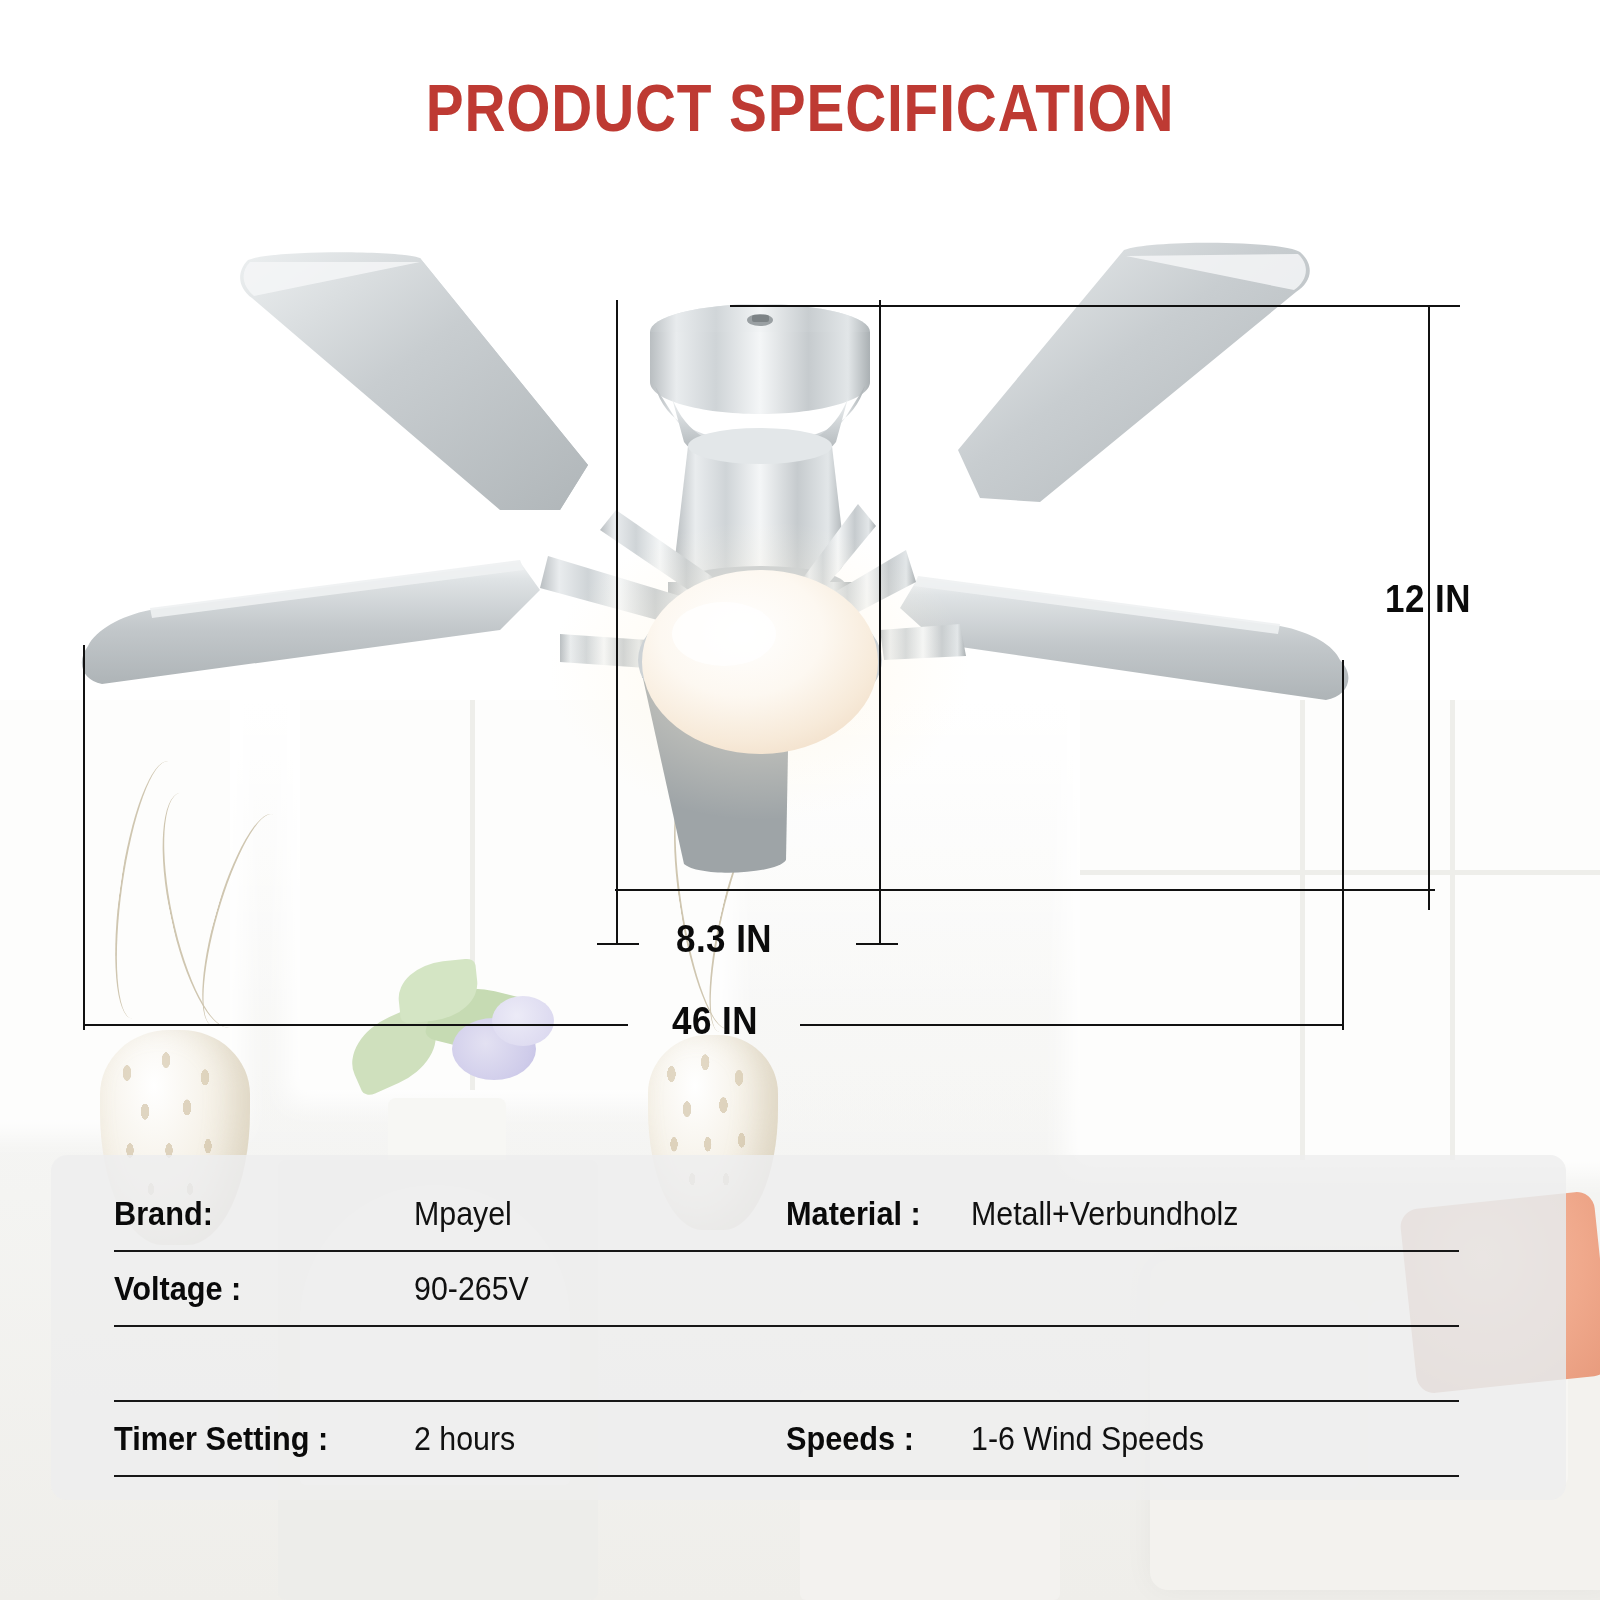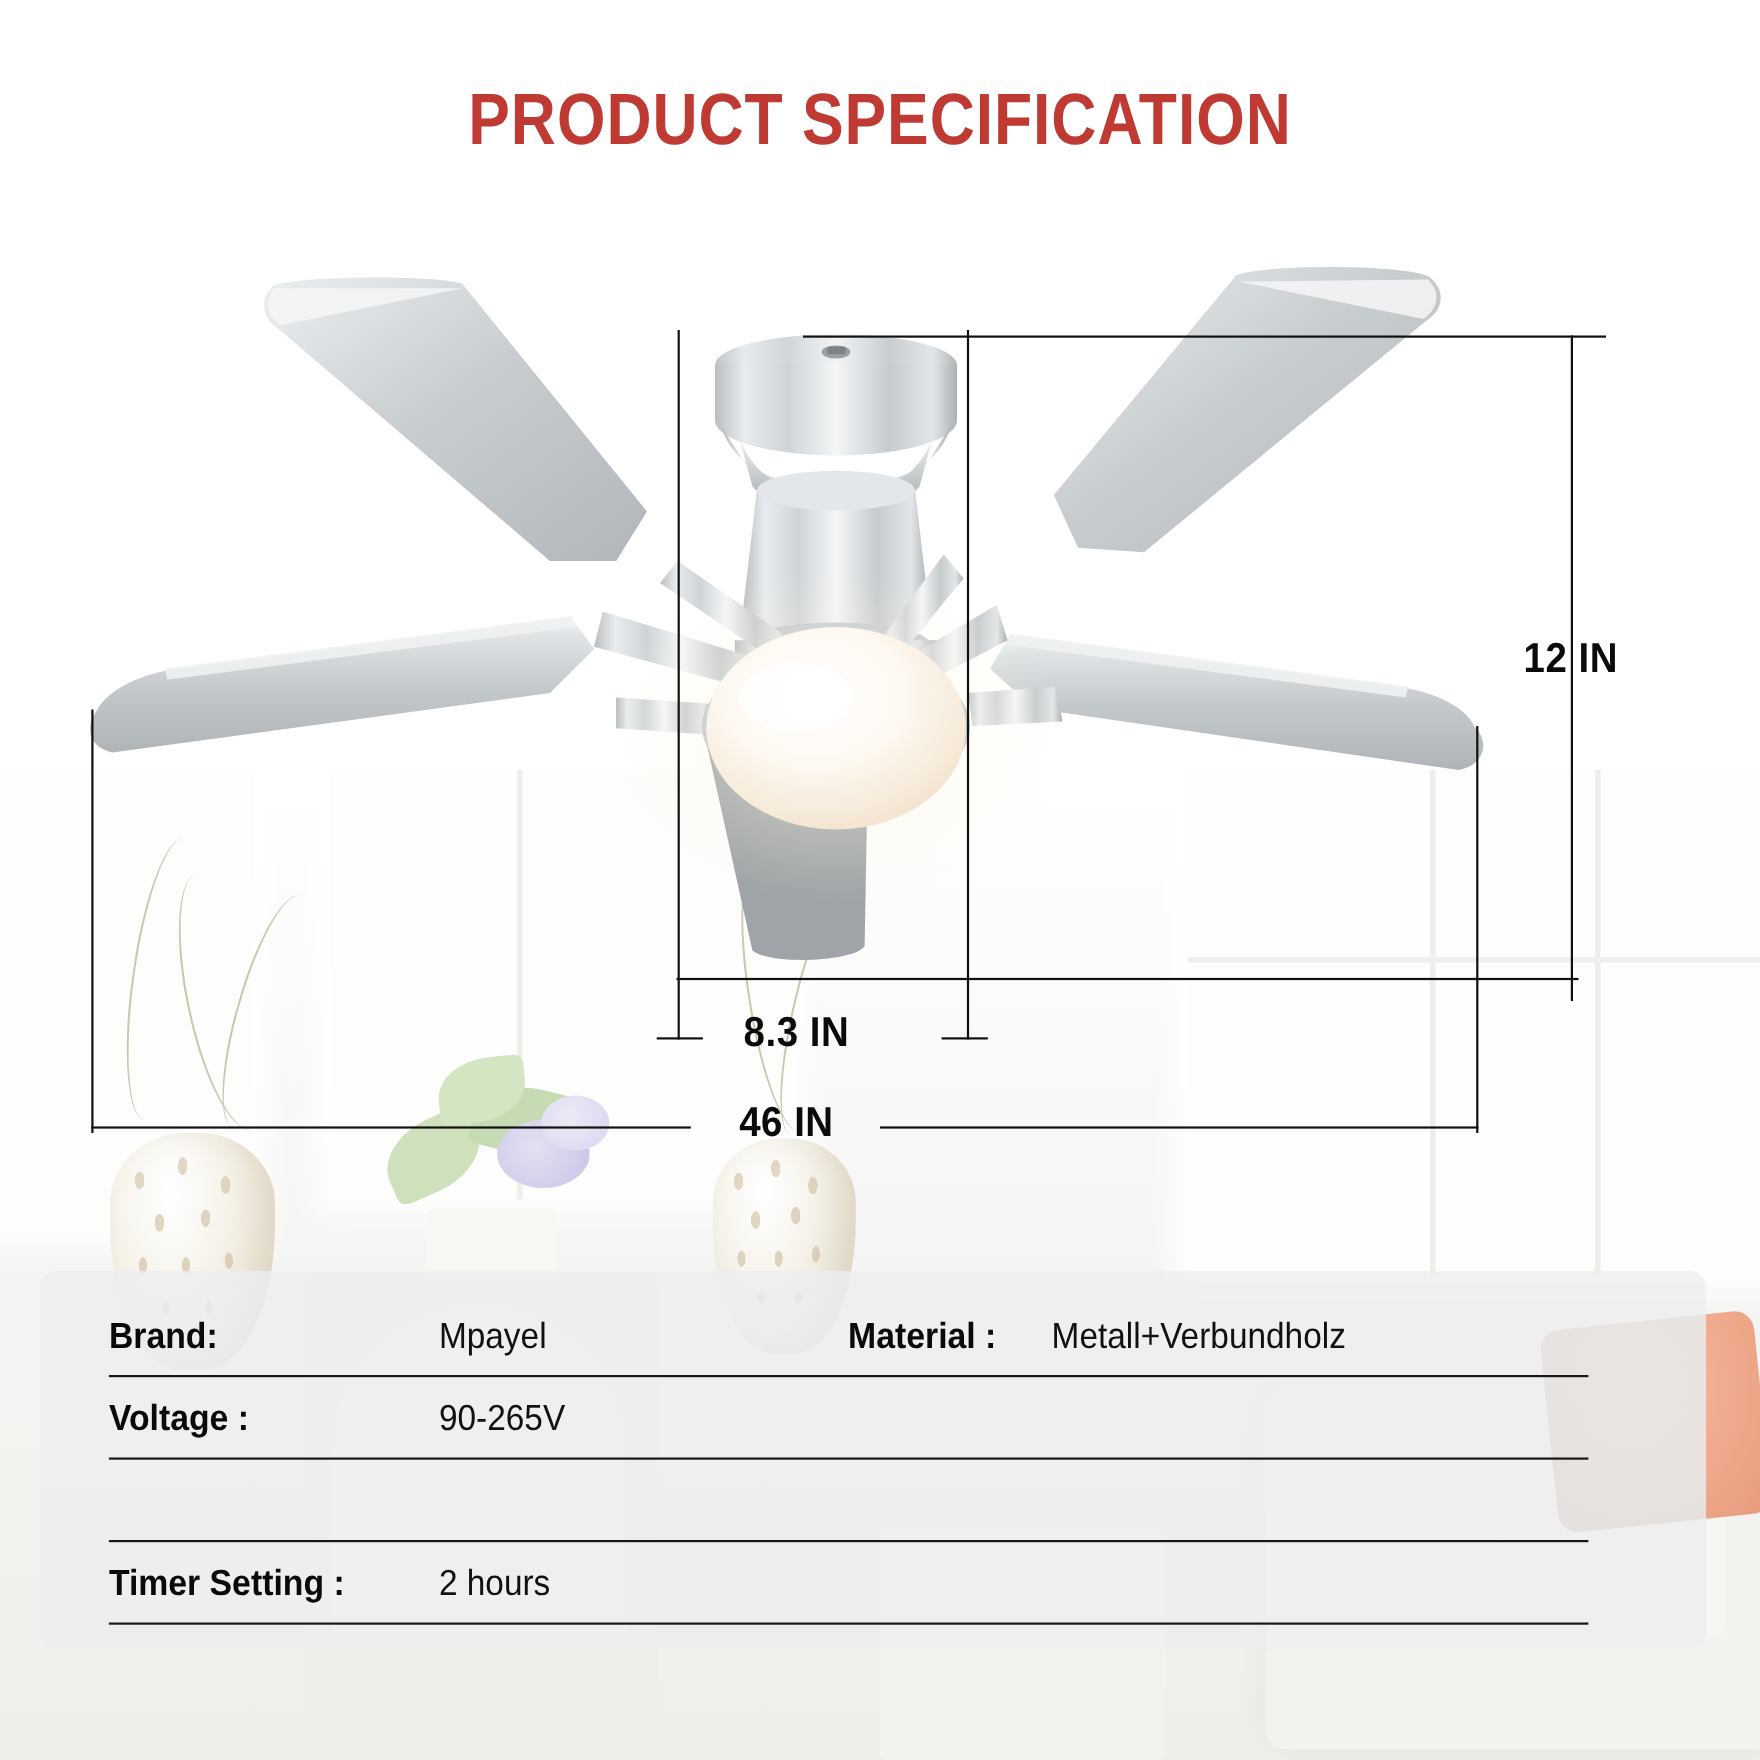--- a/index.html
+++ b/index.html
@@ -74,21 +74,21 @@
   
   #page-title{
     position:absolute; left:0; top:70px; width:1600px; text-align:center;
     font-family:"Liberation Sans", sans-serif;
     font-weight:bold; font-size:66px; letter-spacing:1px;
     transform:scaleX(0.86); transform-origin:50% 50%;
   }
 
   
   #spec-panel{
-    position:absolute; left:36px; top:1155px; width:1515px; height:345px;
+    position:absolute; left:51px; top:1155px; width:1515px; height:345px;
     background:rgba(238,238,238,0.80);
     border-radius:16px;
     backdrop-filter:saturate(.4);
   }
   .spec-grid{
     position:absolute; left:63px; top:22px; width:1345px;
   }
   .spec-row{
     display:flex; height:75px; align-items:center;
     border-bottom:2px solid #171717;
@@ -307,16 +307,20 @@
     </div>
 
     <div class="spec-row">
     </div>
 
     <div class="spec-row">
       <div class="spec-cell left">
         <span class="spec-key k-timer">Timer Setting :</span>
         <span class="spec-val">2 hours</span>
       </div>
+      <div class="spec-cell right">
+        <span class="spec-key k-speeds">Speeds :</span>
+        <span class="spec-val">1-6 Wind Speeds</span>
+      </div>
     </div>
 
   </div>
 </div>
 
 </body></html>

